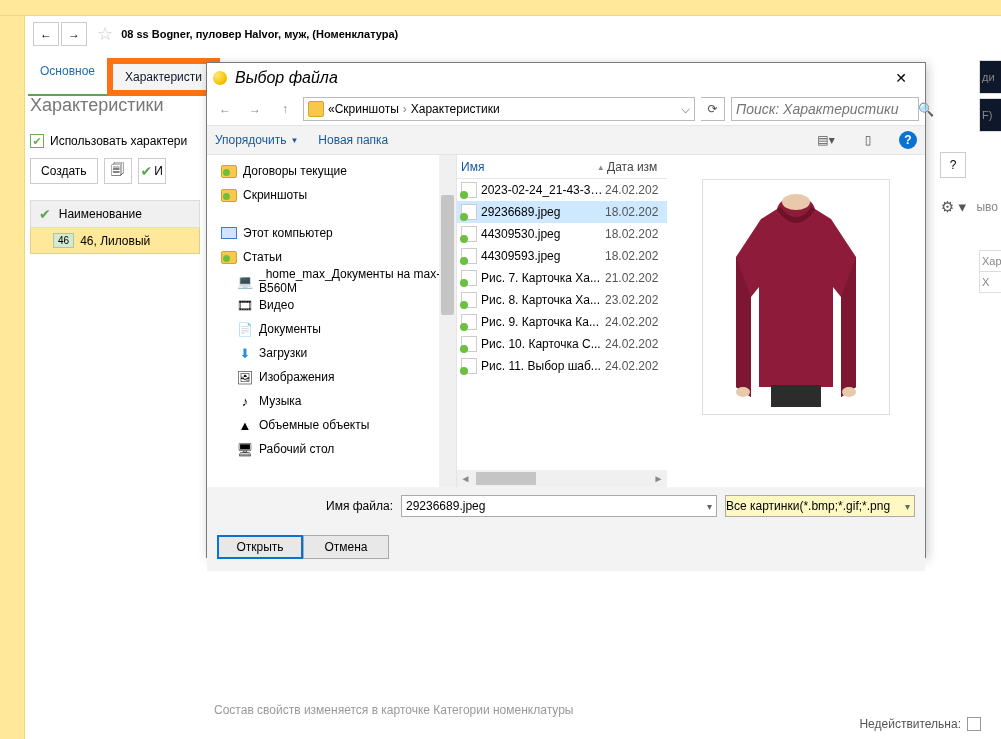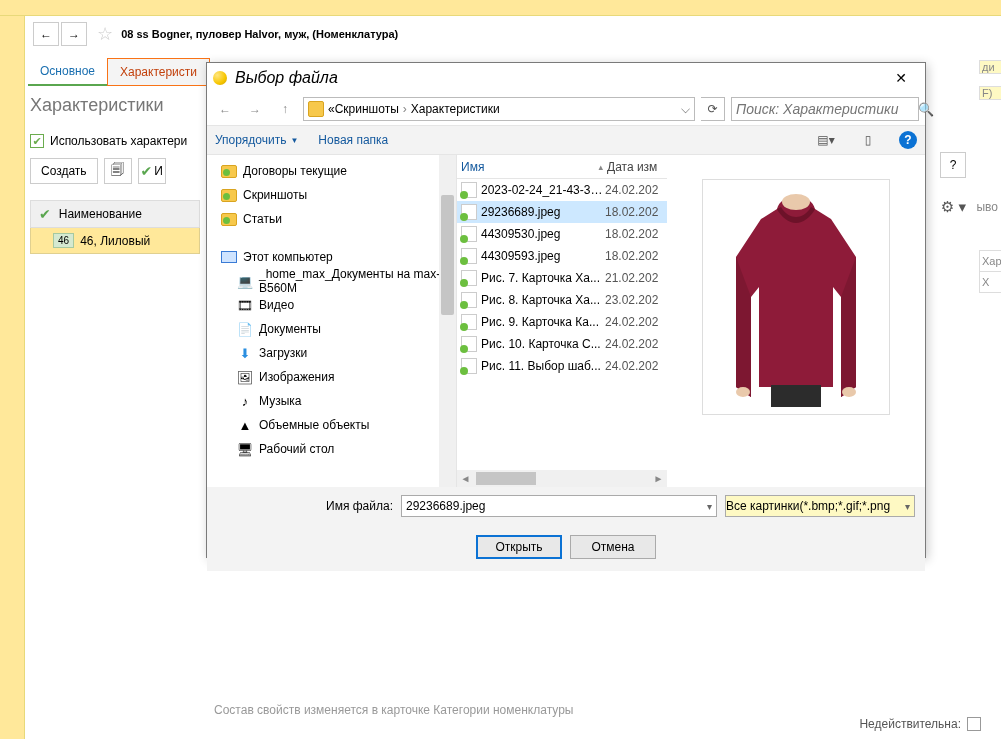--- a/index.html
+++ b/index.html
@@ -11,36 +11,36 @@
   .top-yellow-strip { position: absolute; left: 0; top: 0; right: 0; height: 16px; background: #ffe89a; border-bottom: 1px solid #e8d97a; }
 
   .app-header { position: absolute; left: 25px; right: 0; top: 16px; height: 36px; display: flex; align-items: center; padding: 0 8px; background: #fff; }
   .navbtn { width: 26px; height: 24px; border: 1px solid #ccc; background: #fff; margin-right: 2px; display: flex; align-items: center; justify-content: center; }
   .star { margin: 0 8px; font-size: 18px; color: #ccc; }
   .app-title { font-size: 11px; font-weight: bold; }
 
   .app-tabs { position: absolute; left: 28px; top: 58px; display: flex; gap: 0; }
   .app-tab { padding: 6px 12px; font-size: 12px; color: #1a6fb0; cursor: pointer; }
   .app-tab.active { color: #1a6fb0; border-bottom: 2px solid #5aa64f; }
-  .app-tab.inactive { background: #f4f4f4; border: 1px solid #f97316; color: #c2410c; }
+  .app-tab.inactive { background: #f4f4f4; border: 6px solid #f97316; color: #0f172a; }
 
   .section-title { position: absolute; left: 30px; top: 95px; font-size: 18px; color: #777; }
 
   .checkbox-row { position: absolute; left: 30px; top: 134px; display: flex; align-items: center; gap: 6px; }
   .chk { width: 14px; height: 14px; border: 1px solid #6bac4e; background: #fff; display: flex; align-items: center; justify-content: center; color: #6bac4e; font-size: 11px; }
   .toolbar-buttons { position: absolute; left: 30px; top: 158px; display: flex; gap: 6px; }
   .tbtn { border: 1px solid #ccc; background: #fff; padding: 4px 10px; height: 26px; display: flex; align-items: center; }
   .tbtn.iconish { padding: 4px 6px; width: 28px; justify-content: center; }
   .checkmark { color: #5aa64f; font-size: 14px; }
 
   .cfg-gear { position: absolute; right: 35px; top: 198px; font-size: 15px; color: #555; }
   .help-btn { position: absolute; right: 35px; top: 152px; width: 26px; height: 26px; border: 1px solid #ccc; display: flex; align-items: center; justify-content: center; }
 
   .mini-col { position: absolute; right: 0; top: 60px; width: 22px; }
-  .mini-col div { border: 1px solid #ddd; border-right: none; padding: 0 2px; font-size: 11px; color: #888; background: #fef9c3; margin-bottom: 12px; }
+  .mini-col div { border: 1px solid #ddd; border-right: none; padding: 10px 2px; font-size: 11px; color: #888; background: #0f172a; margin-bottom: 4px; }
 
   .list-header { position: absolute; left: 30px; top: 200px; width: 170px; height: 28px; background: #f0f0f0; border: 1px solid #ddd; display: flex; align-items: center; padding-left: 8px; gap: 8px; }
   .list-row { position: absolute; left: 30px; top: 228px; width: 170px; height: 26px; background: #ffe89a; border: 1px solid #e0d090; border-top: none; display: flex; align-items: center; padding-left: 22px; gap: 6px; }
   .size-tag { background: #d5e9d0; border: 1px solid #a6c9a0; padding: 1px 4px; font-size: 10px; }
 
   .hint-text { position: absolute; left: 214px; top: 703px; color: #999; font-size: 12px; }
   .ineffective { position: absolute; right: 20px; bottom: 8px; display: flex; align-items: center; gap: 6px; color: #555; }
   .ineffective .box { width: 14px; height: 14px; border: 1px solid #999; }
 
   
@@ -104,21 +104,21 @@
 
   .dlg-bottom { background: #f3f3f3; padding: 8px 10px 12px; }
   .filename-row { display: flex; align-items: center; gap: 8px; margin-bottom: 18px; }
   .filename-row .lbl { width: 176px; text-align: right; font-size: 12px; }
   .filename-row .combo { flex: 1; height: 22px; border: 1px solid #aaa; background: #fff; display: flex; align-items: center; padding: 0 4px; position: relative; }
   .filename-row .combo input { border: none; outline: none; flex: 1; font-size: 12px; }
   .filename-row .combo .cd { position: absolute; right: 4px; color: #666; font-size: 10px; }
   .filter { width: 190px; height: 22px; border: 1px solid #aaa; background: #fef9c3; display: flex; align-items: center; padding: 0 0; font-size: 12px; position: relative; }
   .filter .cd { position: absolute; right: 4px; color: #666; font-size: 10px; }
 
-  .btn-row { display: flex; justify-content: center; gap: 8px; }
+  .btn-row { display: flex; justify-content: flex-start; }
   .dlg-btn { width: 86px; height: 24px; border: 1px solid #aaa; background: #e8e8e8; display: flex; align-items: center; justify-content: center; font-size: 12px; }
   .dlg-btn.primary { border: 2px solid #0b72d4; background: #e8e8e8; }
 </style>
 </head>
 <body>
 
 <div class="app-bg">
   <div class="left-yellow"></div>
   <div class="top-yellow-strip"></div>
 
@@ -222,27 +222,27 @@
   <div class="dlg-body">
     <div class="dlg-tree" id="tree">
       <div class="tree-item">
           <div class="folder-y"></div>
           <span>Договоры текущие</span>
         </div>
         <div class="tree-item">
           <div class="folder-y"></div>
           <span>Скриншоты</span>
         </div>
+        <div class="tree-item" style="margin-top: 14px;">
+          <div class="pc-ico"></div>
+          <span>Этот компьютер</span>
+        </div>
         <div class="tree-item">
           <div class="folder-y"></div>
           <span>Статьи</span>
-        </div>
-        <div class="tree-item" style="margin-top: 14px;">
-          <div class="pc-ico"></div>
-          <span>Этот компьютер</span>
         </div>
         <div class="tree-item indent">
           <div class="misc-ico">💻</div>
           <span>_home_max_Документы на max-B560M</span>
         </div>
         <div class="tree-item indent">
           <div class="misc-ico">🎞</div>
           <span>Видео</span>
         </div>
         <div class="tree-item indent">

